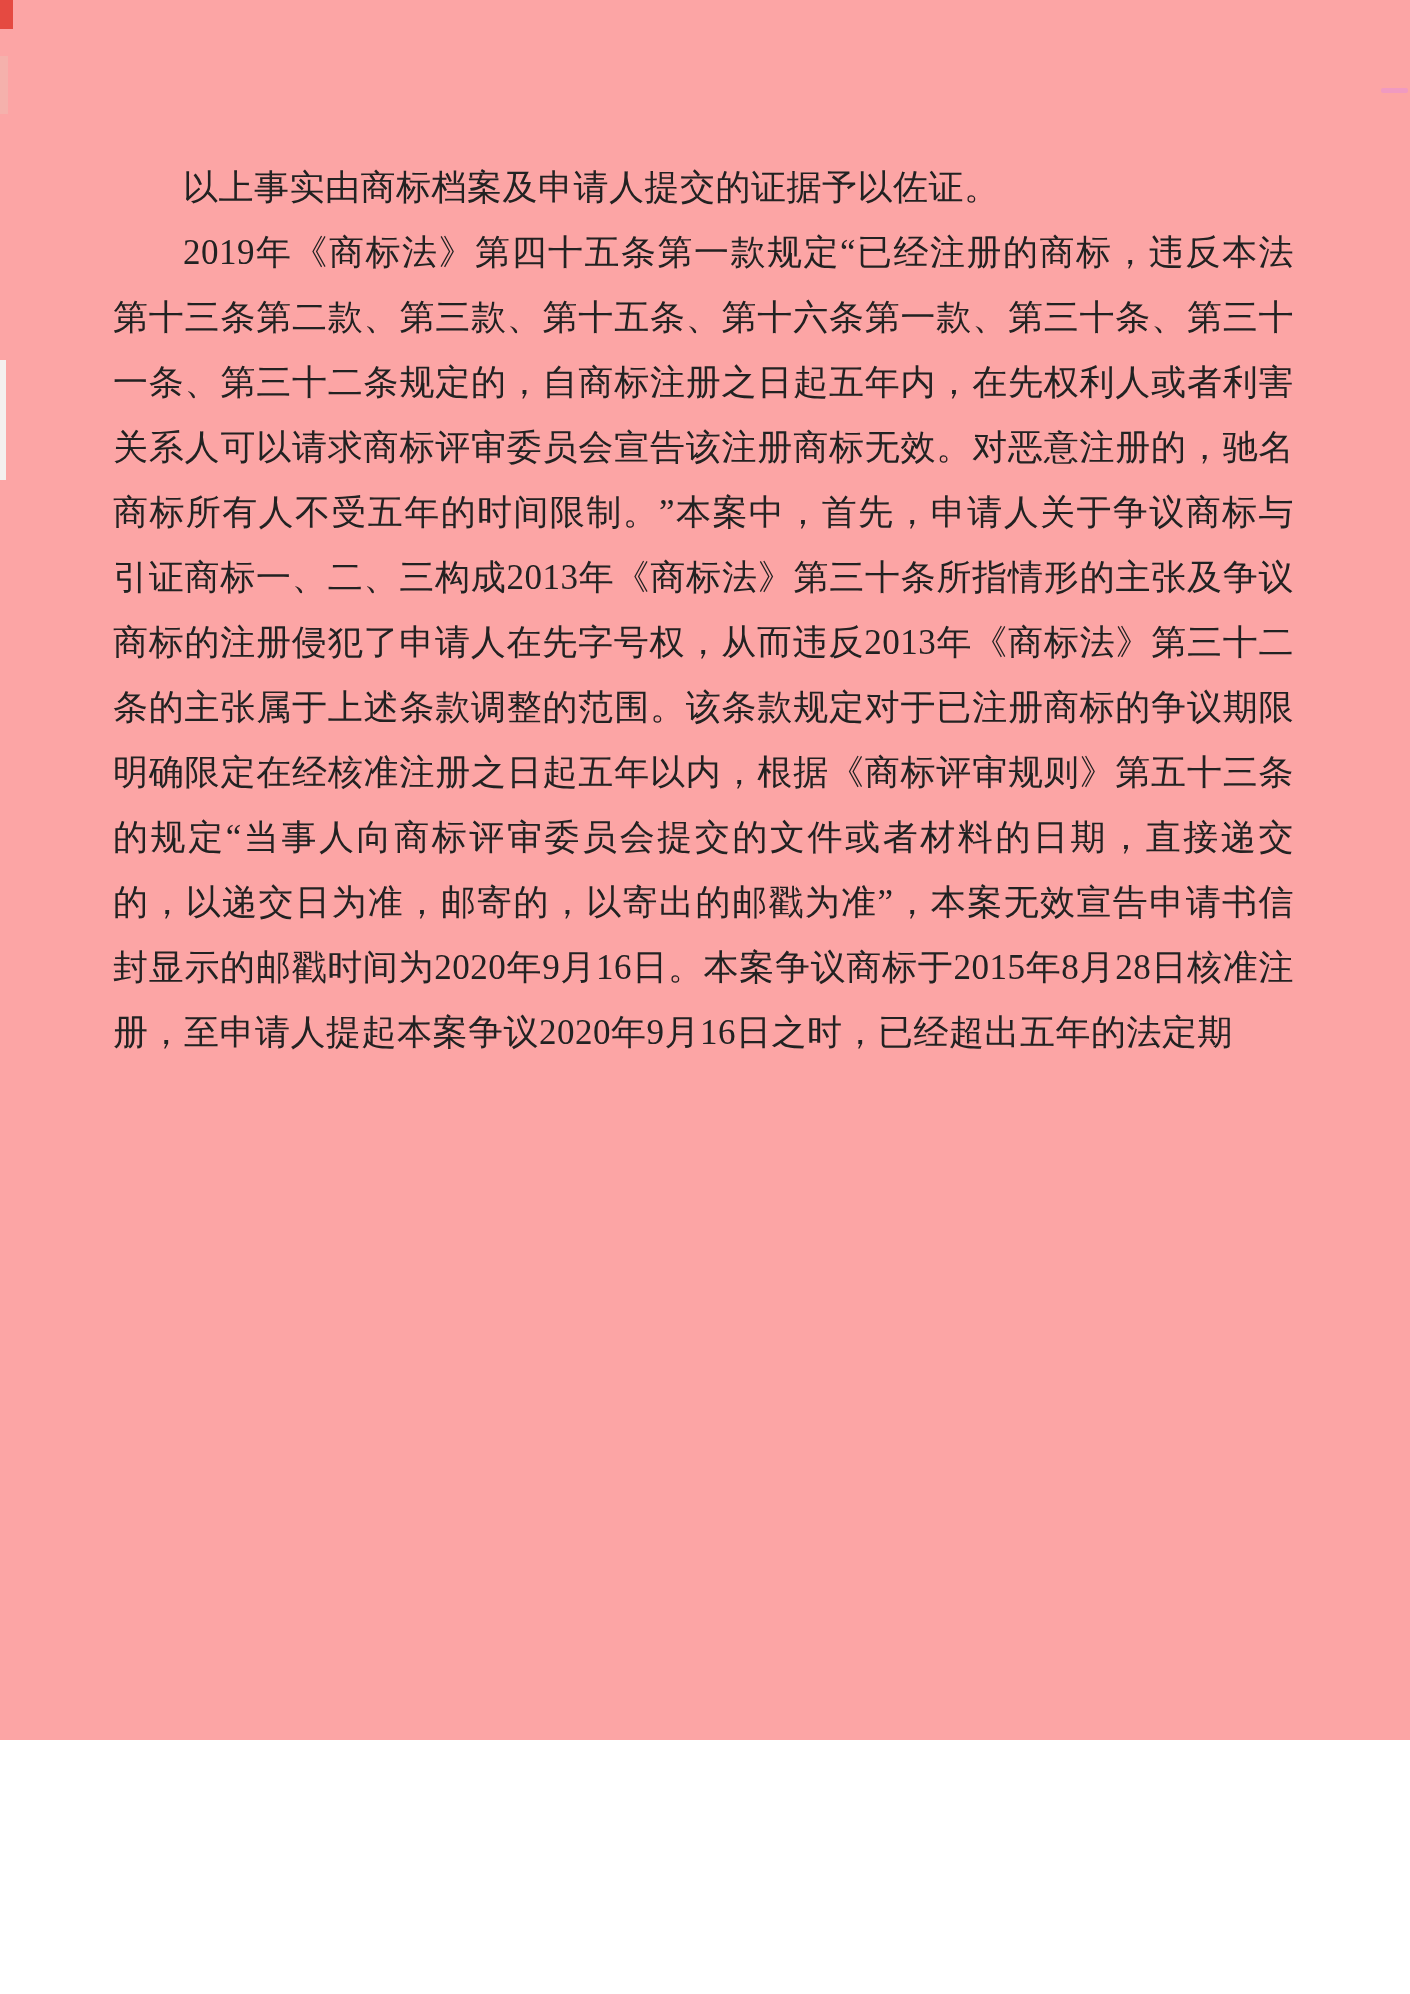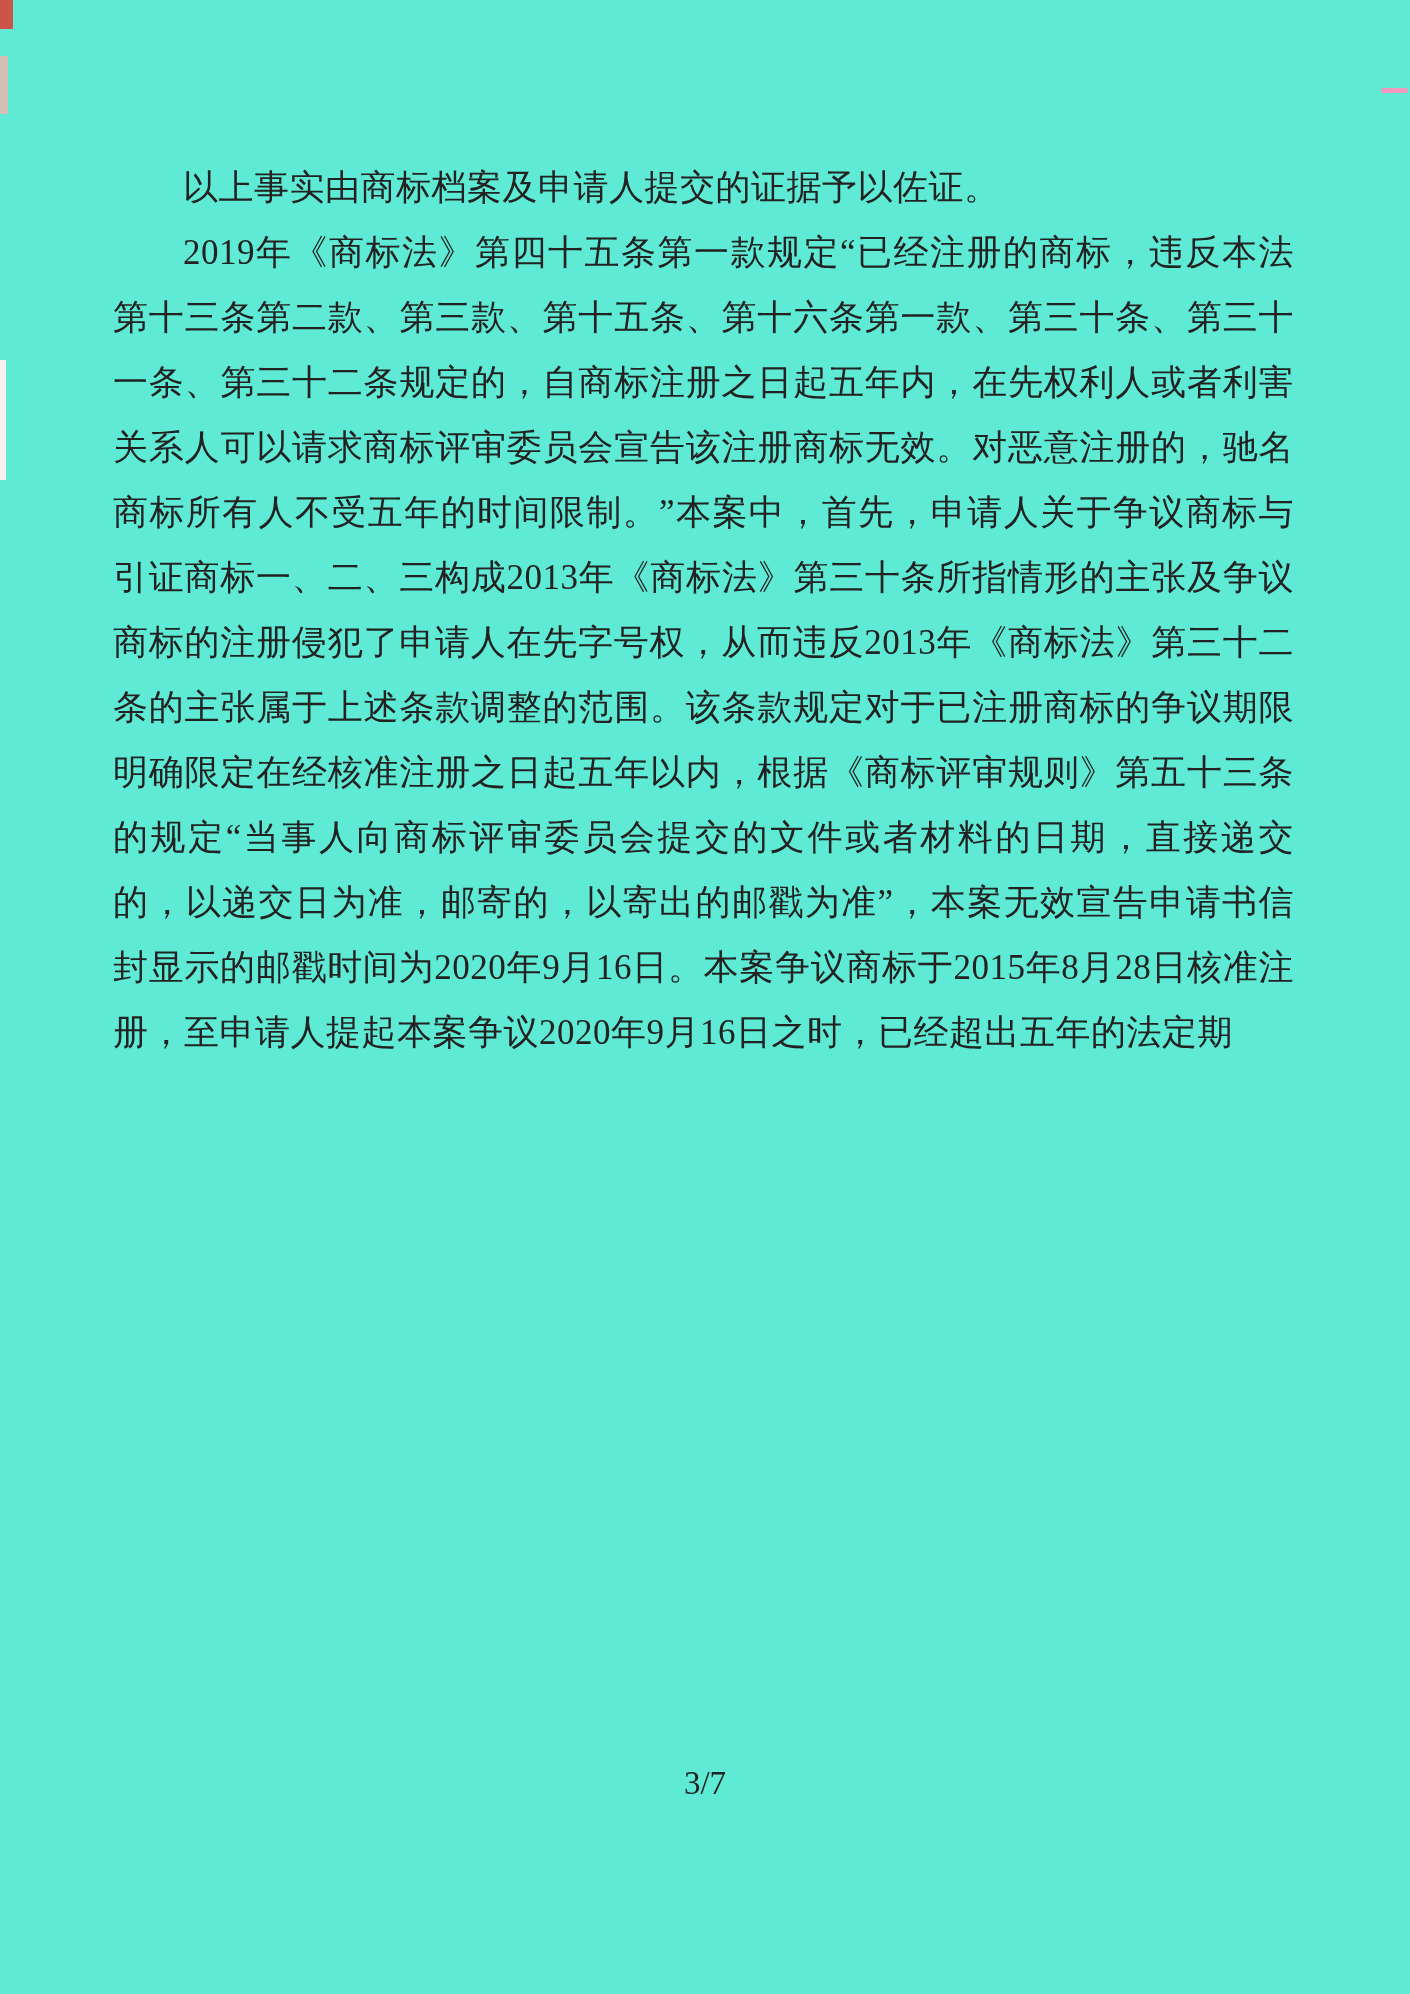--- a/index.html
+++ b/index.html
@@ -3,22 +3,22 @@
 <meta charset="utf-8">
 <style>
   html, body {
     margin: 0;
     padding: 0;
     background: #ffffff;
   }
   .page {
     position: relative;
     width: 1410px;
-    height: 1994px;
-    background: #5eead4;
+    height: 1740px;
+    background: #fca5a5;
     overflow: hidden;
     font-family: "Liberation Serif", "DejaVu Serif", serif;
     color: #222222;
   }
   .content {
     position: absolute;
     left: 113px;
     top: 155px;
     width: 1181px;
     font-size: 35px;

